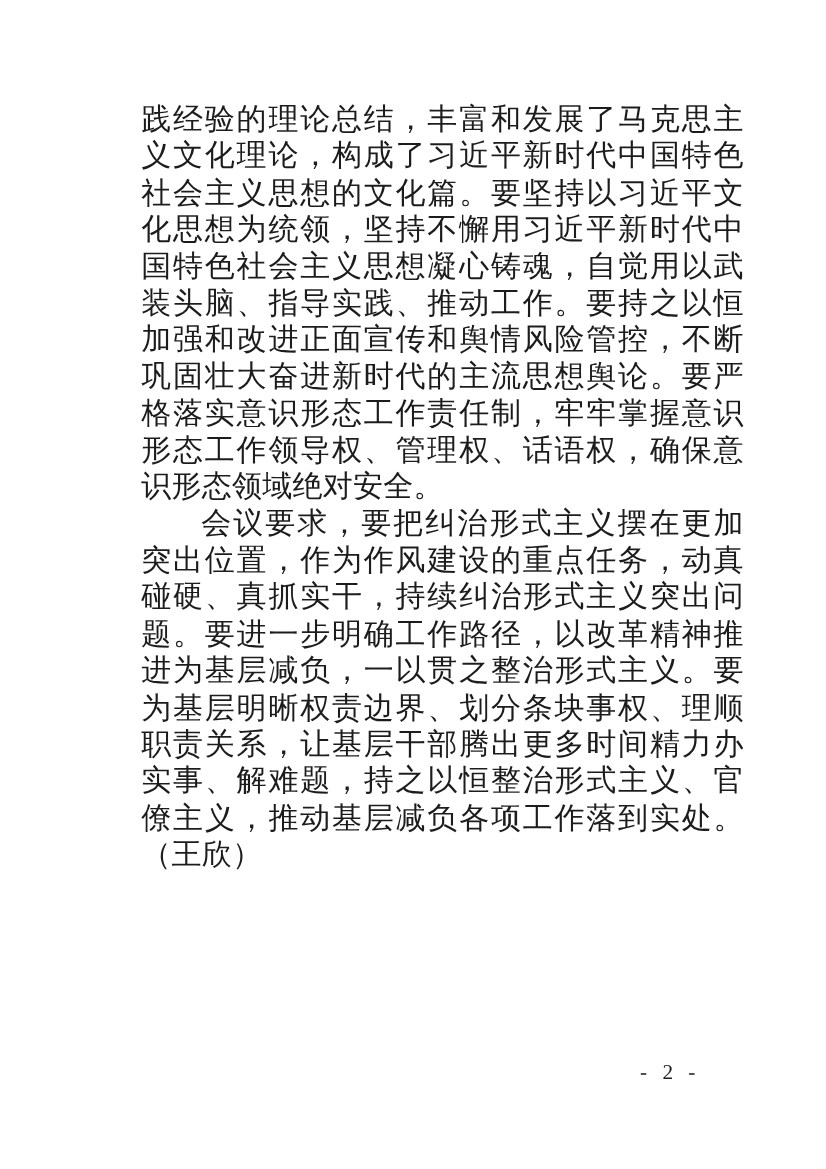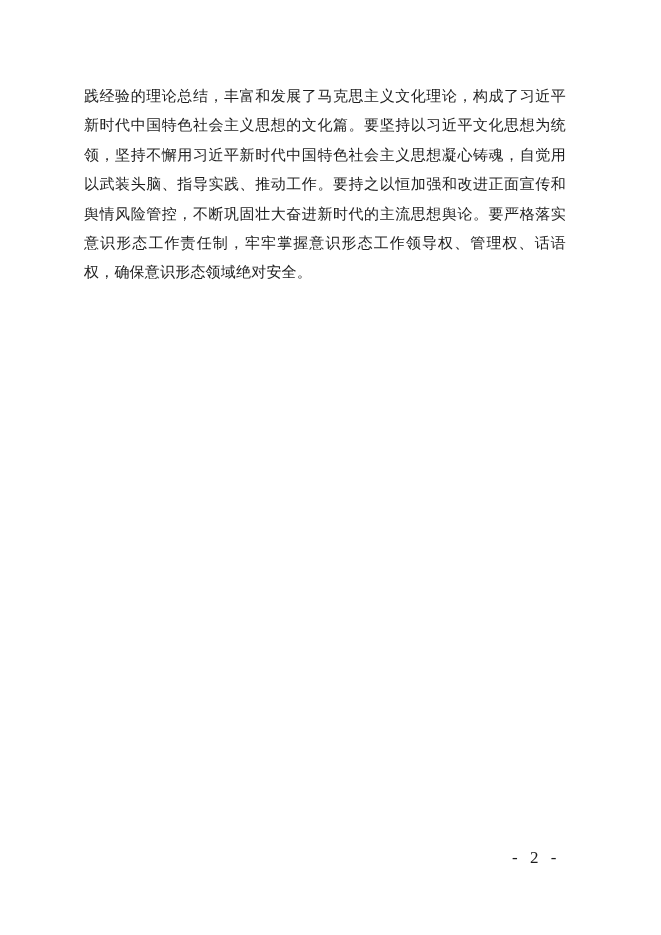--- a/index.html
+++ b/index.html
@@ -11,25 +11,25 @@
   }
   .page {
     position: relative;
     width: 661px;
     height: 935px;
     background: #ffffff;
     overflow: hidden;
   }
   .body-text {
     position: absolute;
-    left: 84px;
+    left: 113px;
     top: 82px;
     width: 482px;
     color: #1c1c1c;
-    font-size: 15px;
+    font-size: 24px;
     line-height: 29.4px;
     text-align: justify;
     text-justify: inter-character;
     letter-spacing: 0.2px;
   }
   .body-text p {
     margin: 0;
   }
   .body-text p.indent {
     text-indent: 2em;
@@ -43,15 +43,16 @@
     letter-spacing: 4px;
     white-space: pre;
   }
 </style>
 </head>
 <body>
 
 <div class="page">
   <div class="body-text">
     <p>践经验的理论总结，丰富和发展了马克思主义文化理论，构成了习近平新时代中国特色社会主义思想的文化篇。要坚持以习近平文化思想为统领，坚持不懈用习近平新时代中国特色社会主义思想凝心铸魂，自觉用以武装头脑、指导实践、推动工作。要持之以恒加强和改进正面宣传和舆情风险管控，不断巩固壮大奋进新时代的主流思想舆论。要严格落实意识形态工作责任制，牢牢掌握意识形态工作领导权、管理权、话语权，确保意识形态领域绝对安全。</p>
+    <p class="indent">会议要求，要把纠治形式主义摆在更加突出位置，作为作风建设的重点任务，动真碰硬、真抓实干，持续纠治形式主义突出问题。要进一步明确工作路径，以改革精神推进为基层减负，一以贯之整治形式主义。要为基层明晰权责边界、划分条块事权、理顺职责关系，让基层干部腾出更多时间精力办实事、解难题，持之以恒整治形式主义、官僚主义，推动基层减负各项工作落到实处。（王欣）</p>
   </div>
   <div class="page-number">- 2 -</div>
 </div>
 
 </body></html>

